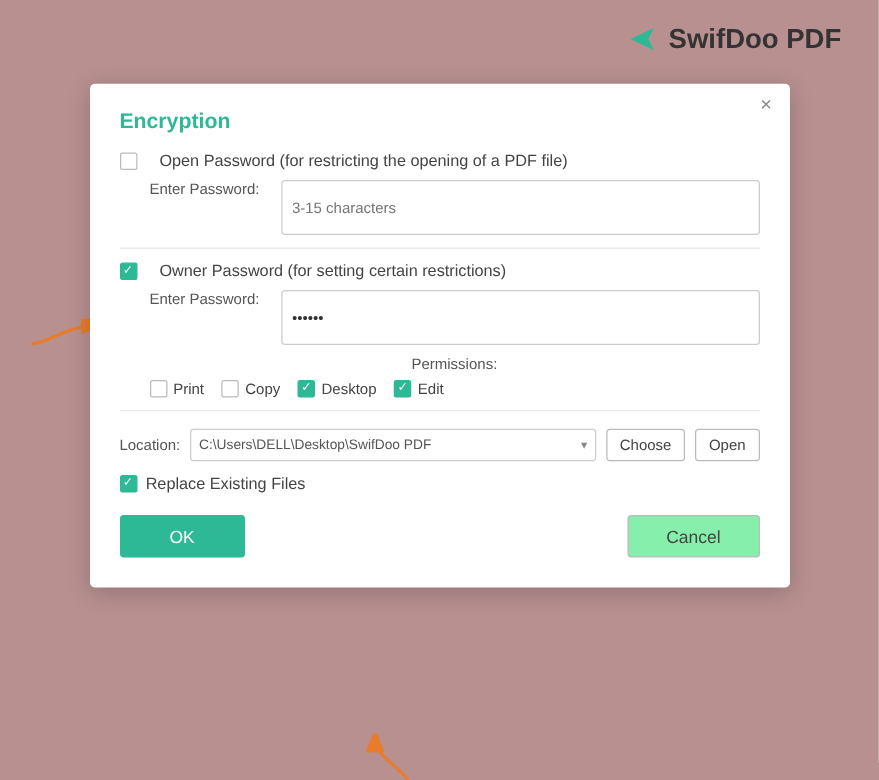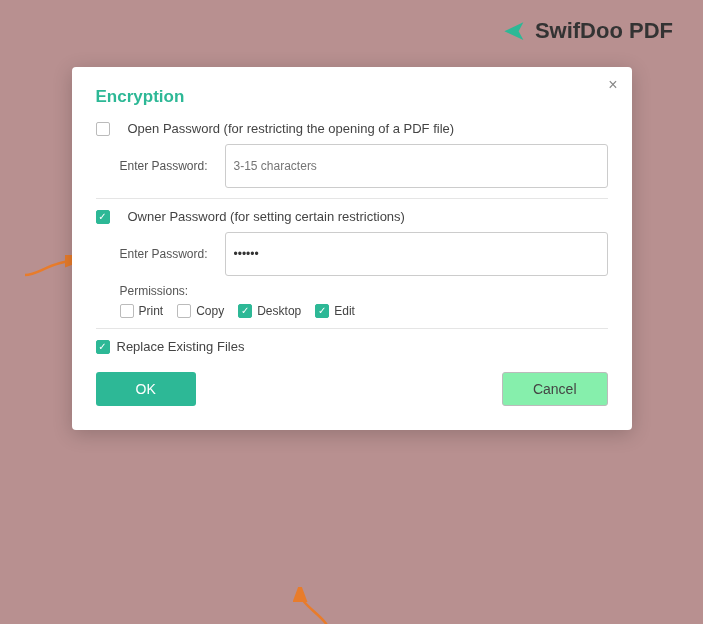--- a/index.html
+++ b/index.html
@@ -92,21 +92,21 @@
       margin-bottom: 8px;
     }
 
     .section-label {
       font-size: 13px;
       color: #444;
     }
 
     .field-row {
       display: flex;
-      align-items: center;
+      align-items: flex-start;
       gap: 10px;
       margin-bottom: 8px;
       padding-left: 24px;
     }
 
     .field-label {
       font-size: 12px;
       color: #555;
       white-space: nowrap;
       min-width: 95px;
@@ -134,20 +134,21 @@
     }
 
     
     .permissions-section {
       padding-left: 24px;
     }
     .permissions-label {
       font-size: 12px;
       color: #555;
       margin-bottom: 6px;
+      text-align: center;
     }
     .permissions-row {
       display: flex;
       align-items: center;
       gap: 14px;
     }
     .perm-item {
       display: flex;
       align-items: flex-end;
       gap: 5px;
@@ -360,20 +361,29 @@
         </div>
         <div class="perm-item">
           <div class="cb checked"></div>
           <span>Edit</span>
         </div>
       </div>
     </div>
 
     <hr class="divider">
 
+    <div class="location-row">
+      <span class="location-label">Location:</span>
+      <div class="location-input-wrapper">
+        <span class="location-text">C:\Users\DELL\Desktop\SwifDoo PDF</span>
+        <span class="location-arrow">▾</span>
+      </div>
+      <button class="btn-sm">Choose</button>
+      <button class="btn-sm">Open</button>
+    </div>
 
     <div class="replace-row">
       <div class="cb checked"></div>
       <span class="replace-label">Replace Existing Files</span>
     </div>
 
     <div class="action-row">
       <button class="btn-ok">OK</button>
       <button class="btn-cancel">Cancel</button>
     </div>

